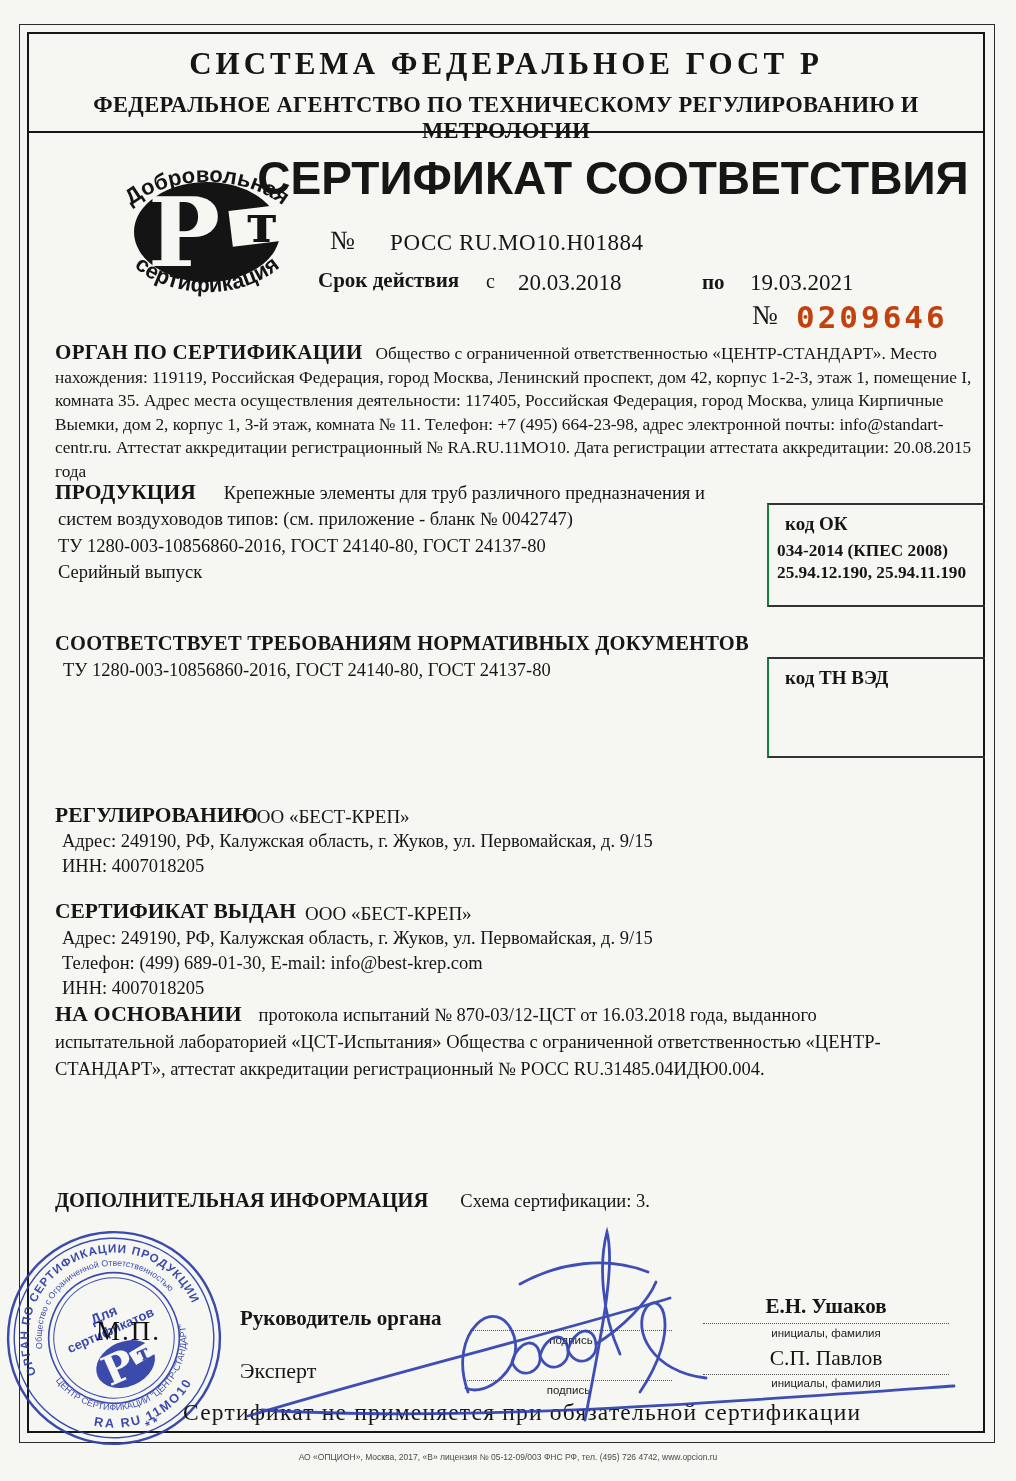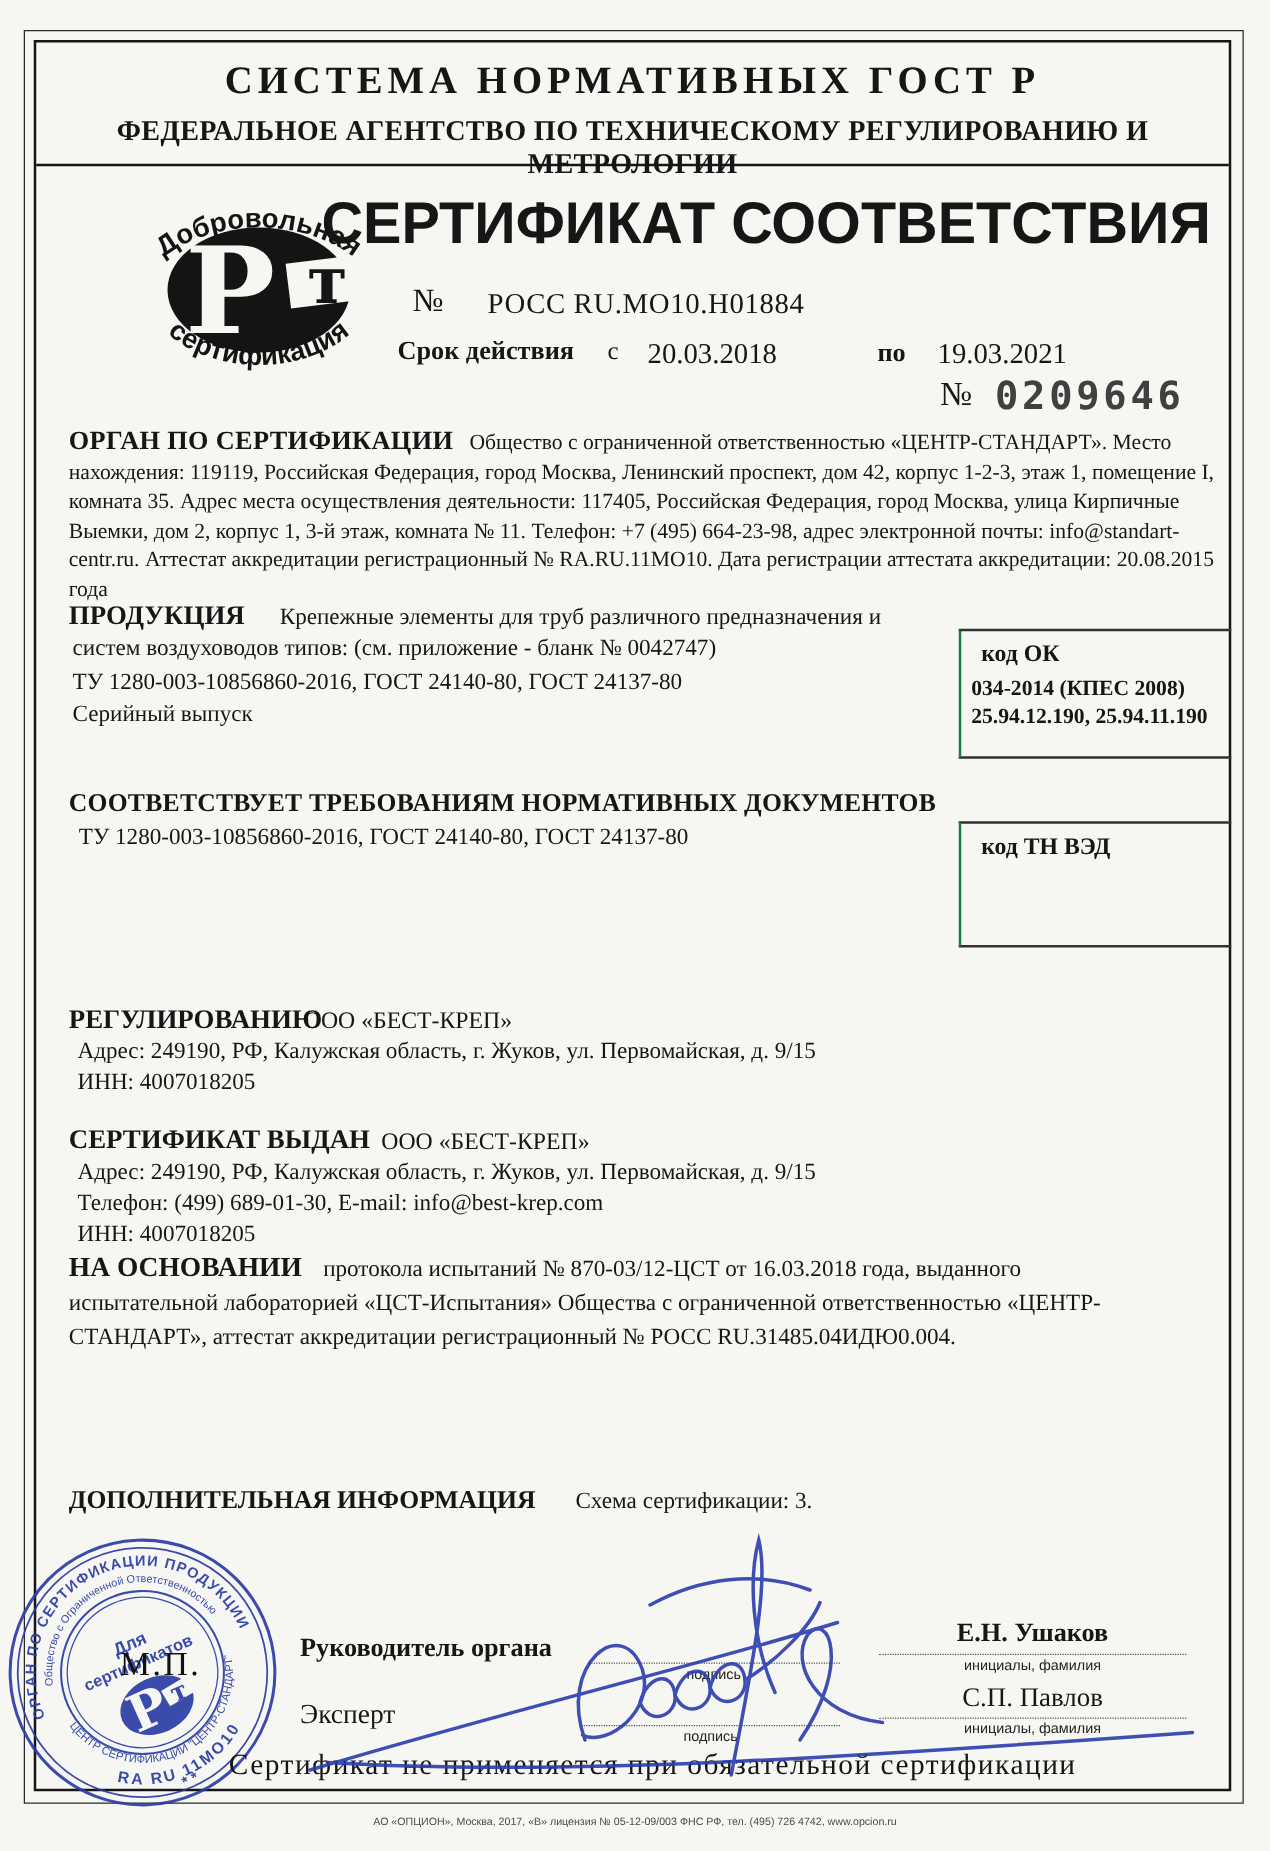--- a/index.html
+++ b/index.html
@@ -23,21 +23,21 @@
 
   .no-label { left:330px; top:226px; font-size:26px; }
   .no-value { left:390px; top:230px; font-size:23px; letter-spacing:.5px; }
   .validity-label { left:318px; top:268px; font-size:21px; font-weight:bold; }
   .from-label { left:486px; top:270px; font-size:20px; }
   .from-date { left:518px; top:270px; font-size:23px; }
   .to-label { left:702px; top:270px; font-size:21px; font-weight:bold; }
   .to-date { left:750px; top:270px; font-size:23px; }
   .blank-no-label { left:752px; top:300px; font-size:27px; }
   .blank-no { left:796px; top:299px; font-family:"DejaVu Sans Mono", monospace;
-    font-size:31px; font-weight:bold; letter-spacing:3px; color:#404040; }
+    font-size:31px; font-weight:bold; letter-spacing:3px; color:#c2410c; }
 
   .para { line-height:23.5px; font-size:17.3px; }
   .para b { font-size:21px; letter-spacing:.3px; }
   .organ { left:55px; top:341px; width:922px; }
 
   .prod-line1 { left:55px; top:480px; font-size:18.5px; }
   .prod-line1 b { font-size:21.5px; margin-right:28px; }
   .prod-line2 { left:58px; top:509px; font-size:18.5px; }
   .prod-line3 { left:58px; top:536px; font-size:18.5px; }
   .prod-line4 { left:58px; top:562px; font-size:18.5px; }
@@ -95,21 +95,21 @@
 </style>
 </head>
 <body>
 
 <div class="page">
 
   <div class="abs frame-outer"></div>
   <div class="abs frame-inner"></div>
   <div class="abs header-divider"></div>
 
-  <div class="abs hdr1">СИСТЕМА НОРМАТИВНЫХ ГОСТ Р</div>
+  <div class="abs hdr1">СИСТЕМА ФЕДЕРАЛЬНОЕ ГОСТ Р</div>
   <div class="abs hdr2">ФЕДЕРАЛЬНОЕ АГЕНТСТВО ПО ТЕХНИЧЕСКОМУ РЕГУЛИРОВАНИЮ И МЕТРОЛОГИИ</div>
   <div class="abs cert-title">СЕРТИФИКАТ СООТВЕТСТВИЯ</div>
 
   <svg class="abs logo-svg" width="246" height="160" viewBox="0 0 246 160">
     <defs>
       <path id="logoArcTop" d="M23,100 a100,68 0 0,1 200,0"></path>
       <path id="logoArcBot" d="M30,76 a93,66 0 1,0 186,0"></path>
     </defs>
     <text font-family="Liberation Sans, sans-serif" font-size="22" font-weight="bold" fill="#141414" text-anchor="middle">
       <textPath href="#logoArcTop" startOffset="50%">Добровольная</textPath>

